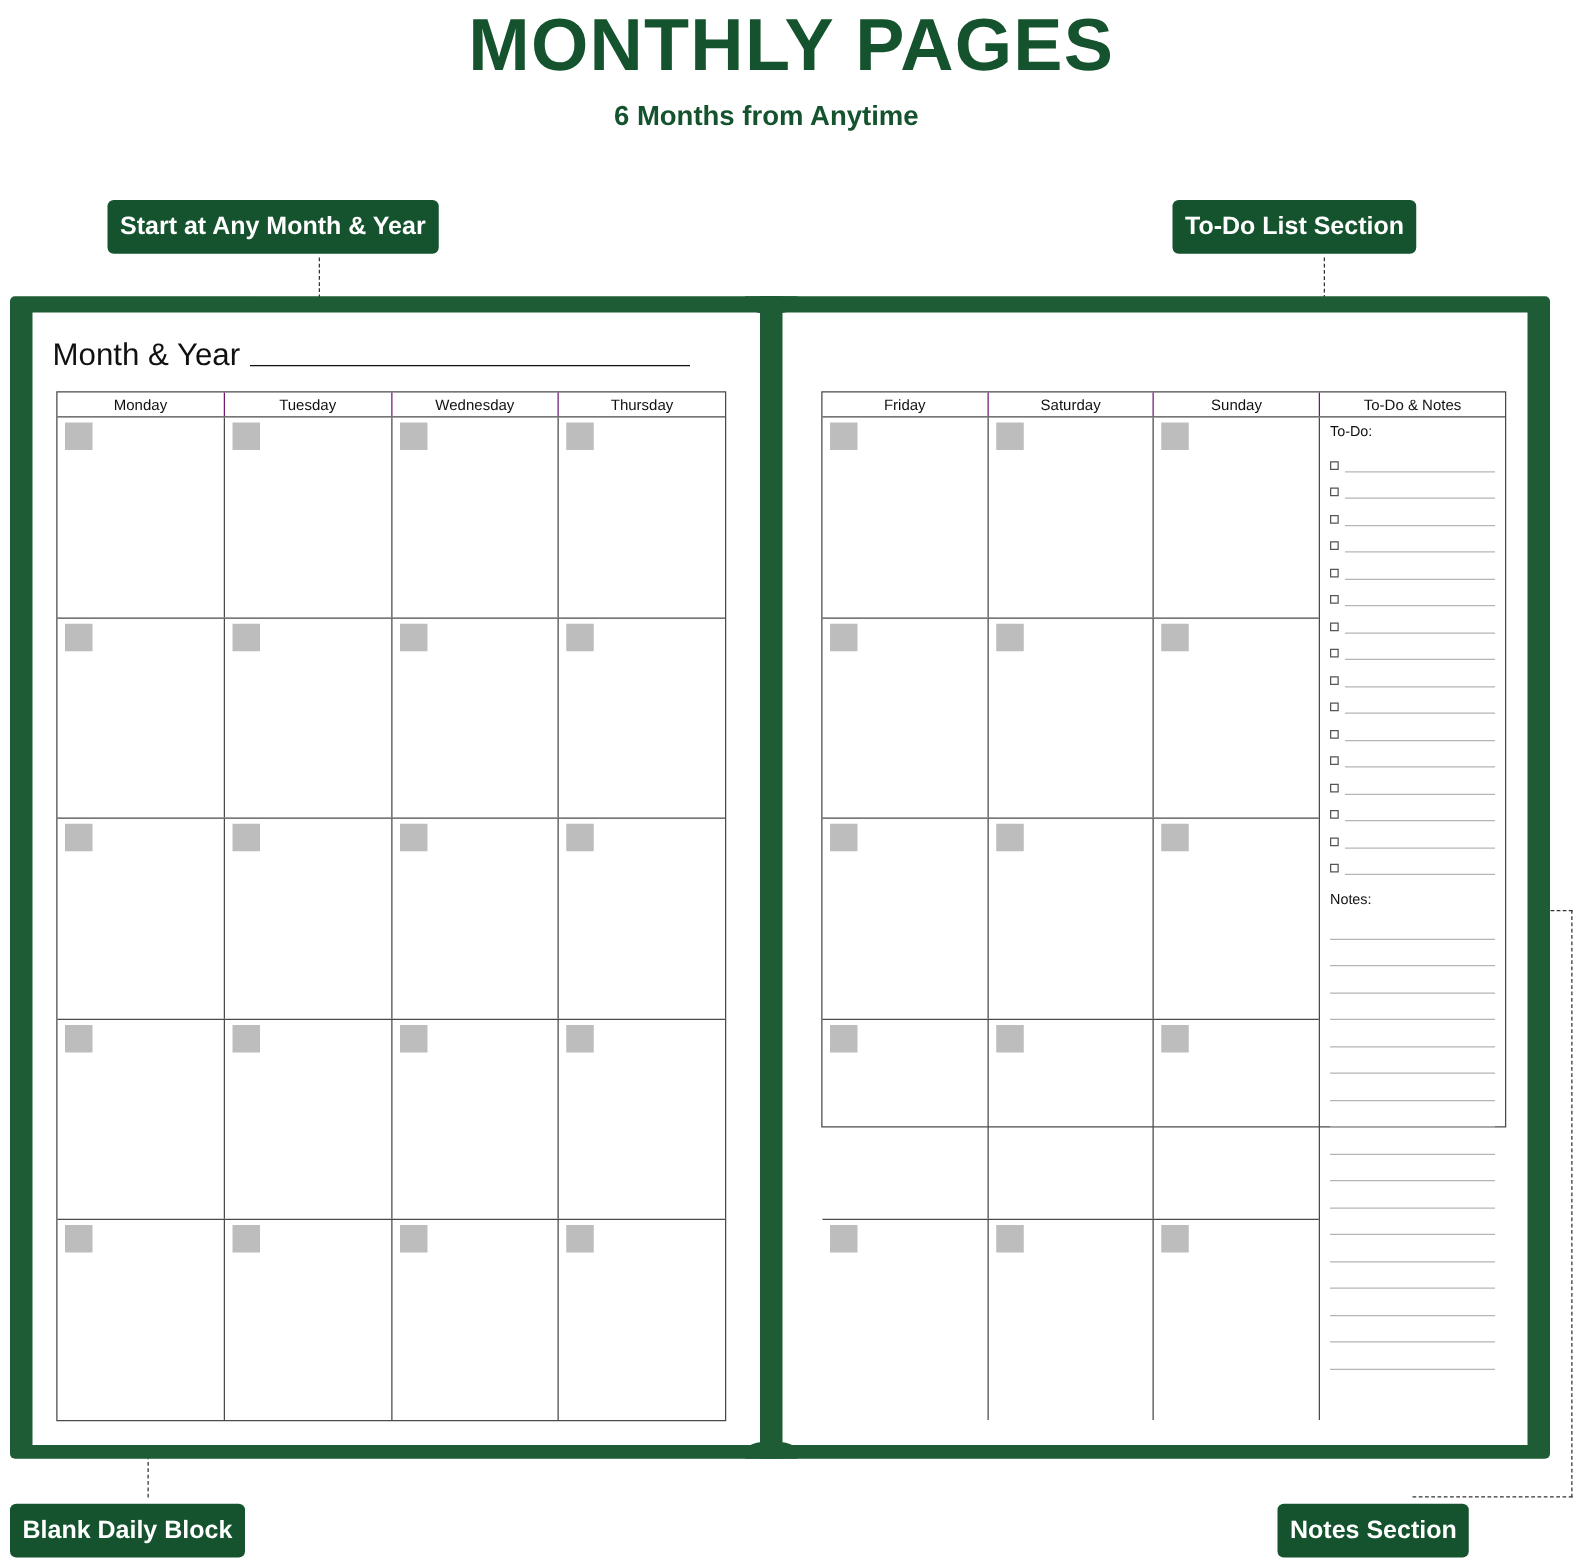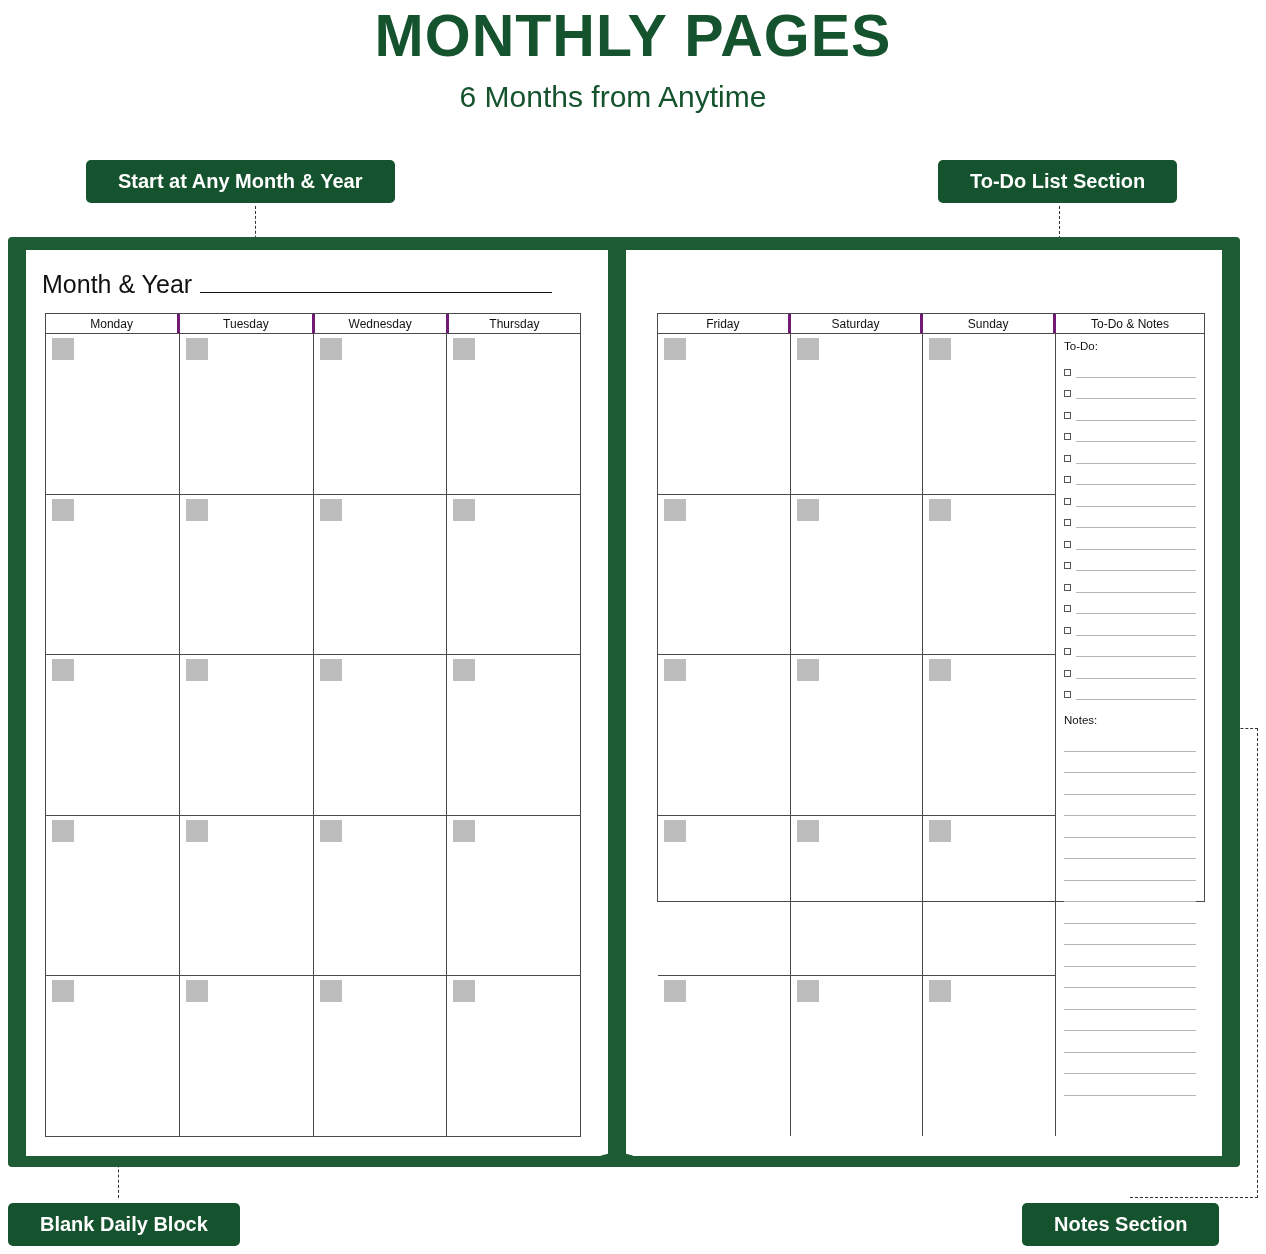--- a/index.html
+++ b/index.html
@@ -29,34 +29,34 @@
     letter-spacing: 1px;
     color: #14532d;
     line-height: 1.1;
   }
   .sub-title {
     position: absolute;
     top: 80px;
     left: 0;
     width: 1226px;
     text-align: center;
-    font-size: 30px;
-    font-weight: normal;
+    font-size: 22px;
+    font-weight: bold;
     color: #14532d;
   }
 
   
   .callout {
     position: absolute;
     background: #14532d;
     color: #ffffff;
     font-size: 20px;
     font-weight: bold;
     border-radius: 5px;
-    padding: 10px 32px;
+    padding: 10px 10px;
     white-space: nowrap;
   }
   #callout-start   { left: 86px;  top: 160px; }
   #callout-todo    { left: 938px; top: 160px; }
   #callout-blank   { left: 8px;   top: 1203px; }
   #callout-notes   { left: 1022px;top: 1203px; }
 
   
   .leader {
     position: absolute;
@@ -156,21 +156,21 @@
     height: 20px;
     border-bottom: 1px solid #4a4a4a;
   }
   .hdr-cell {
     flex: 1 1 0;
     font-size: 12px;
     color: #111;
     display: flex;
     align-items: center;
     justify-content: center;
-    border-right: 3px solid #701a75;
+    border-right: 1px solid #701a75;
   }
   .hdr-cell:last-child { border-right: none; }
   #grid-right .hdr-cell.todo-hdr { flex: 0 0 148px; }
 
   .body-rows { display: flex; flex-direction: column; height: 802px; }
   .week-row {
     display: flex;
     flex: 1 1 0;
     border-bottom: 1px solid #4a4a4a;
   }

